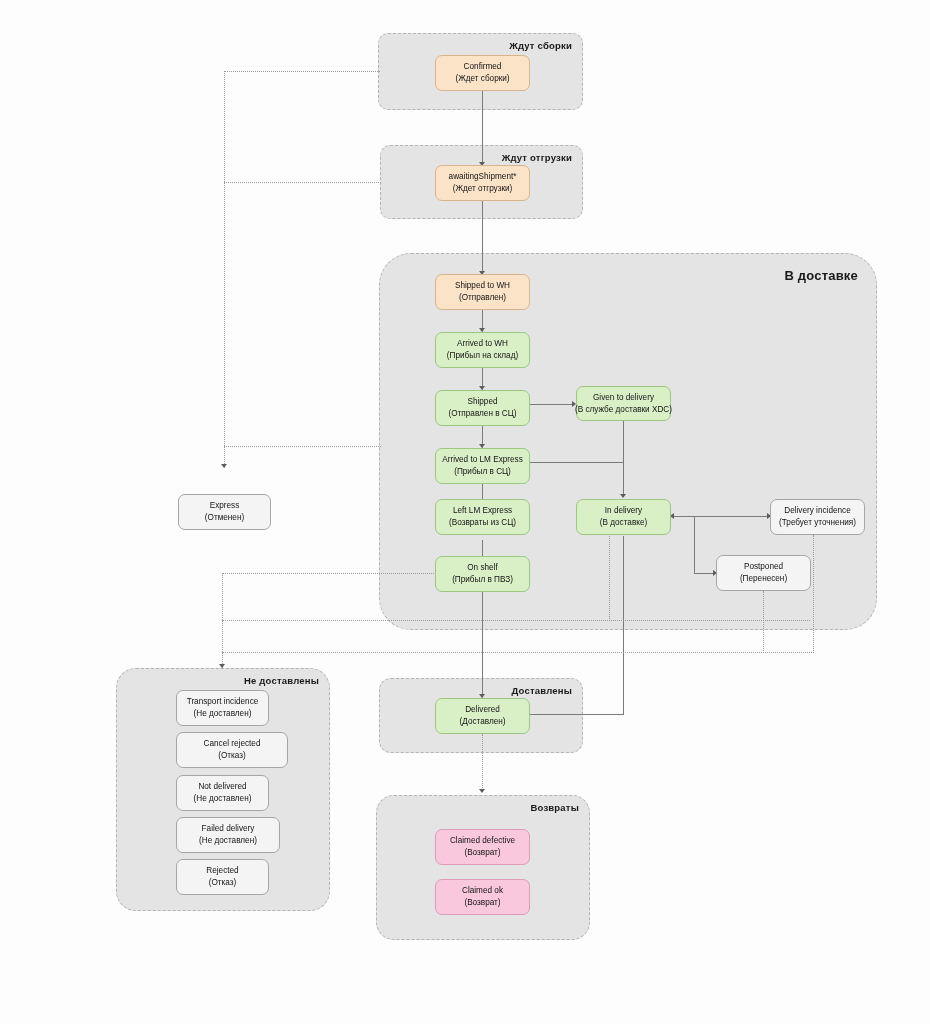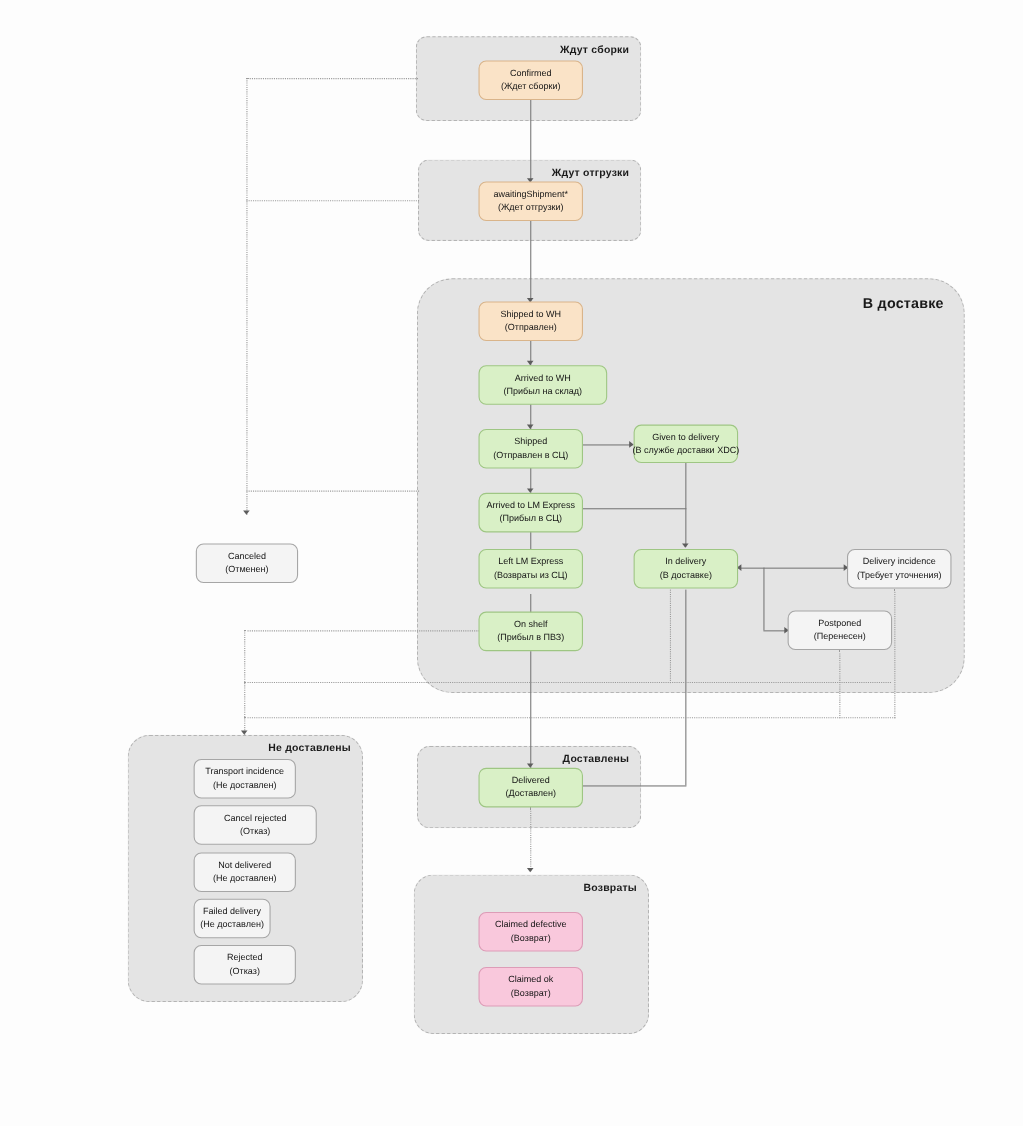--- a/index.html
+++ b/index.html
@@ -176,21 +176,21 @@
   <div class="node orange" style="left:435px;top:165px;width:95px;height:36px;">
     <span class="l1">awaitingShipment*</span>
     <span class="l2">(Ждет отгрузки)</span>
   </div>
 
   <div class="node orange" style="left:435px;top:274px;width:95px;height:36px;">
     <span class="l1">Shipped to WH</span>
     <span class="l2">(Отправлен)</span>
   </div>
 
-  <div class="node green" style="left:435px;top:332px;width:117px;height:36px;">
+  <div class="node green" style="left:435px;top:332px;width:95px;height:36px;">
     <span class="l1">Arrived to WH</span>
     <span class="l2">(Прибыл на склад)</span>
   </div>
 
   <div class="node green" style="left:435px;top:390px;width:95px;height:36px;">
     <span class="l1">Shipped</span>
     <span class="l2">(Отправлен в СЦ)</span>
   </div>
 
   <div class="node green" style="left:576px;top:386px;width:95px;height:35px;">
@@ -222,40 +222,40 @@
     <span class="l1">Postponed</span>
     <span class="l2">(Перенесен)</span>
   </div>
 
   <div class="node green" style="left:435px;top:556px;width:95px;height:36px;">
     <span class="l1">On shelf</span>
     <span class="l2">(Прибыл в ПВЗ)</span>
   </div>
 
   <div class="node plain" style="left:178px;top:494px;width:93px;height:36px;">
-    <span class="l1">Canceled</span>
+    <span class="l1">Express</span>
     <span class="l2">(Отменен)</span>
   </div>
 
   <div class="node plain" style="left:176px;top:690px;width:93px;height:36px;">
     <span class="l1">Transport incidence</span>
     <span class="l2">(Не доставлен)</span>
   </div>
 
   <div class="node plain" style="left:176px;top:732px;width:112px;height:36px;">
     <span class="l1">Cancel rejected</span>
     <span class="l2">(Отказ)</span>
   </div>
 
   <div class="node plain" style="left:176px;top:775px;width:93px;height:36px;">
     <span class="l1">Not delivered</span>
     <span class="l2">(Не доставлен)</span>
   </div>
 
-  <div class="node plain" style="left:176px;top:817px;width:70px;height:36px;">
+  <div class="node plain" style="left:176px;top:817px;width:104px;height:36px;">
     <span class="l1">Failed delivery</span>
     <span class="l2">(Не доставлен)</span>
   </div>
 
   <div class="node plain" style="left:176px;top:859px;width:93px;height:36px;">
     <span class="l1">Rejected</span>
     <span class="l2">(Отказ)</span>
   </div>
 
   <div class="node green" style="left:435px;top:698px;width:95px;height:36px;">

